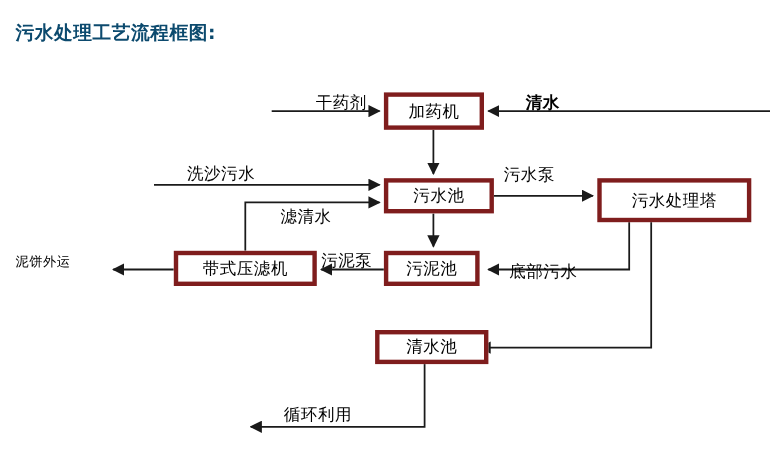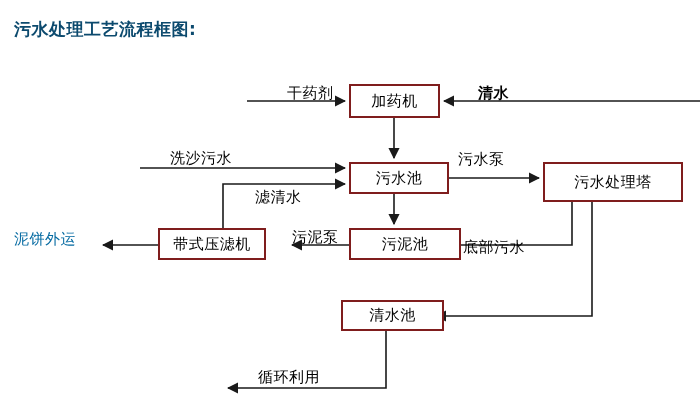--- a/index.html
+++ b/index.html
@@ -28,42 +28,42 @@
     top: 18px;
     font-size: 17px;
     font-weight: bold;
     color: #0c4a6e;
     letter-spacing: 0.5px;
     white-space: nowrap;
   }
   .node {
     position: absolute;
     box-sizing: border-box;
-    border: 2px solid #7f1d1d;
+    border: 4px solid #7f1d1d;
     background: #ffffff;
     color: #000000;
     font-size: 15px;
     display: flex;
     align-items: center;
     justify-content: center;
     white-space: nowrap;
     letter-spacing: 0.5px;
   }
   .edge-label {
     position: absolute;
     font-size: 15px;
     color: #000000;
     white-space: nowrap;
     letter-spacing: 0.5px;
     background: transparent;
   }
   .terminal-label {
     position: absolute;
-    font-size: 15px;
-    color: #0369a1;
+    font-size: 12px;
+    color: #000000;
     white-space: nowrap;
     letter-spacing: 0.5px;
   }
 </style>
 </head>
 <body>
 
 <div id="page">
 
   <div class="title">污水处理工艺流程框图:</div>
@@ -107,25 +107,25 @@
   </div>
 
   <div class="node" style="left:349px; top:162px; width:100px; height:32px;">
     <span>污水池</span>
   </div>
 
   <div class="node" style="left:543px; top:162px; width:140px; height:40px;">
     <span>污水处理塔</span>
   </div>
 
-  <div class="node" style="left:349px; top:228px; width:112px; height:32px;">
+  <div class="node" style="left:349px; top:228px; width:87px; height:32px;">
     <span>污泥池</span>
   </div>
 
-  <div class="node" style="left:158px; top:228px; width:108px; height:32px;">
+  <div class="node" style="left:158px; top:228px; width:130px; height:32px;">
     <span>带式压滤机</span>
   </div>
 
   <div class="node" style="left:341px; top:300px; width:103px; height:31px;">
     <span>清水池</span>
   </div>
 
   <div class="edge-label" style="left:255px; top:84px;margin-left:32px;">干药剂</div>
 
   <div class="edge-label" style="left:478px; top:84px;font-weight:bold;">清水</div>

